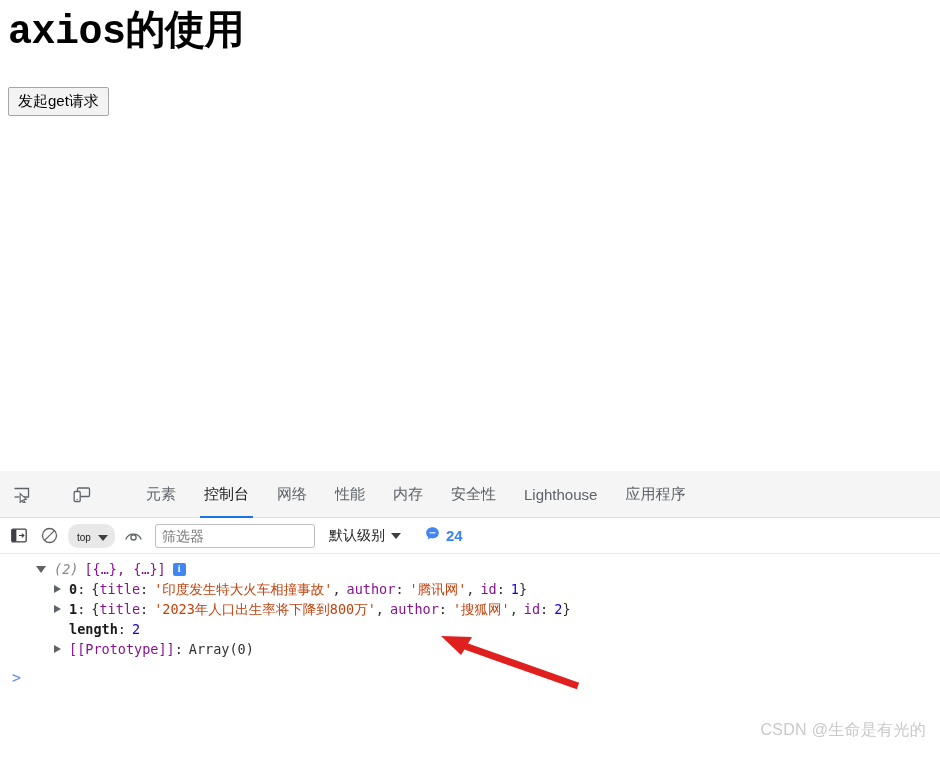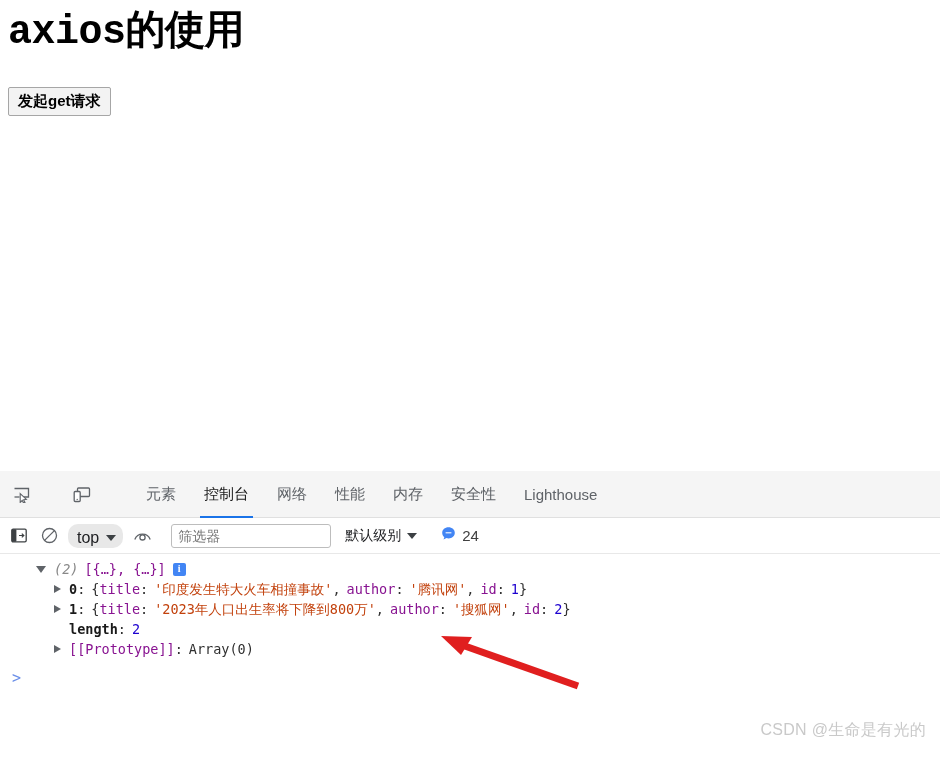--- a/index.html
+++ b/index.html
@@ -40,21 +40,20 @@
     top: 87px;
     padding: 4px 9px 5px 9px;
     font-size: 15px;
     font-family: "Liberation Sans", sans-serif;
     color: #000000;
     background: #f3f3f3;
     border: 1px solid #a6a6a6;
     border-radius: 2px;
     cursor: pointer;
     line-height: 1.2;
-    font-weight: bold;
   }
 
   
   .devtools {
     position: absolute;
     left: 0;
     top: 471px;
     width: 940px;
     height: 288px;
     background: #ffffff;
@@ -133,21 +132,21 @@
     flex: 0 0 auto;
   }
   .ctx-select {
     display: flex;
     align-items: center;
     gap: 7px;
     background: #e8e8e8;
     border-radius: 10px;
     height: 24px;
     padding: 4px 7px 0 9px;
-    font-size: 16px;
+    font-size: 10px;
     color: #202124;
     cursor: pointer;
     margin-left: 2px;
     margin-right: 2px;
   }
   .caret {
     width: 0; height: 0;
     border-left: 5px solid transparent;
     border-right: 5px solid transparent;
     border-top: 6px solid #3c4043;
@@ -155,21 +154,21 @@
   .filter-input {
     width: 160px;
     height: 24px;
     border: 1px solid #bdbdbd;
     border-radius: 3px;
     font-size: 14px;
     padding: 0 6px;
     color: #202124;
     font-family: "Liberation Sans", sans-serif;
     outline: none;
-    margin-left: 12px;
+    margin-left: 4px;
   }
   .filter-input::placeholder { color: #757575; }
   .level-select {
     display: flex;
     align-items: center;
     gap: 6px;
     font-size: 14px;
     color: #202124;
     cursor: pointer;
     margin-left: 6px;
@@ -178,21 +177,22 @@
   }
   .msg-count {
     display: flex;
     align-items: center;
     gap: 6px;
     margin-left: 16px;
     cursor: pointer;
   }
   .count-num {
     font-size: 15px;
-    color: #404040;
+    color: #3b82f6;
+    font-weight: bold;
   }
 
   
   .console-body {
     position: relative;
     background: #ffffff;
     height: 205px;
     font-family: "DejaVu Sans Mono", monospace;
     font-size: 13.5px;
     padding-top: 5px;
@@ -326,20 +326,23 @@
         </div>
       <div class="dt-tab">
           <span>内存</span>
         </div>
       <div class="dt-tab">
           <span>安全性</span>
         </div>
       <div class="dt-tab">
           <span>Lighthouse</span>
         </div>
+      <div class="dt-tab">
+          <span>应用程序</span>
+        </div>
     </div>
   </div>
 
   <div class="dt-filterbar">
 
     <div class="fb-icon">
       <svg width="16" height="15" viewBox="0 0 16 15">
         <rect x="0.8" y="1.2" width="14.4" height="12.6" rx="1.3" fill="none" stroke="#3c4043" stroke-width="1.3"></rect>
         <rect x="0.8" y="1.2" width="4.6" height="12.6" rx="1.3" fill="#3c4043"></rect>
         <path d="M8 7.5h4.6M10.8 5.6l2 1.9-2 1.9" fill="none" stroke="#3c4043" stroke-width="1.2"></path>

